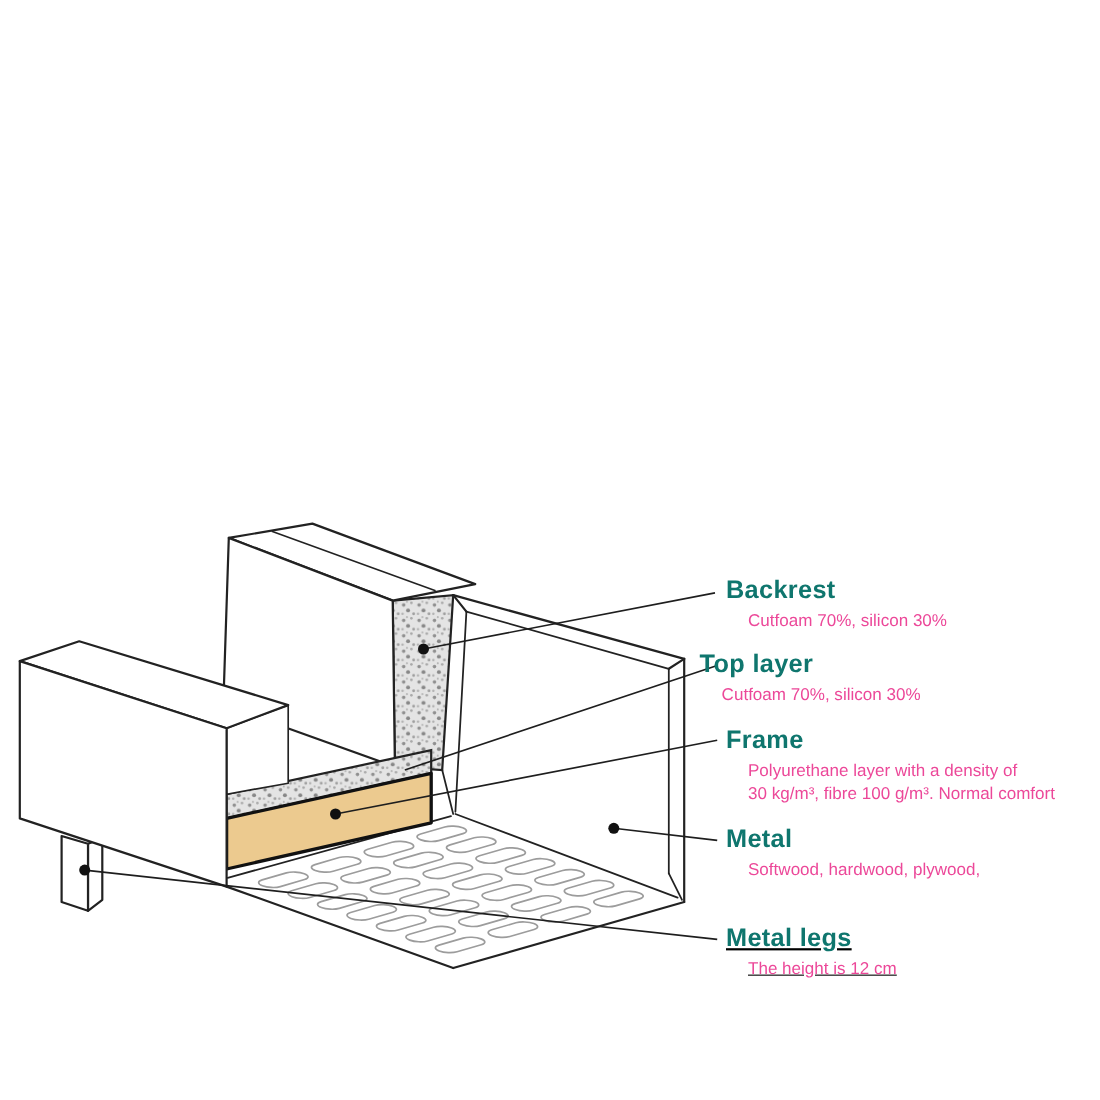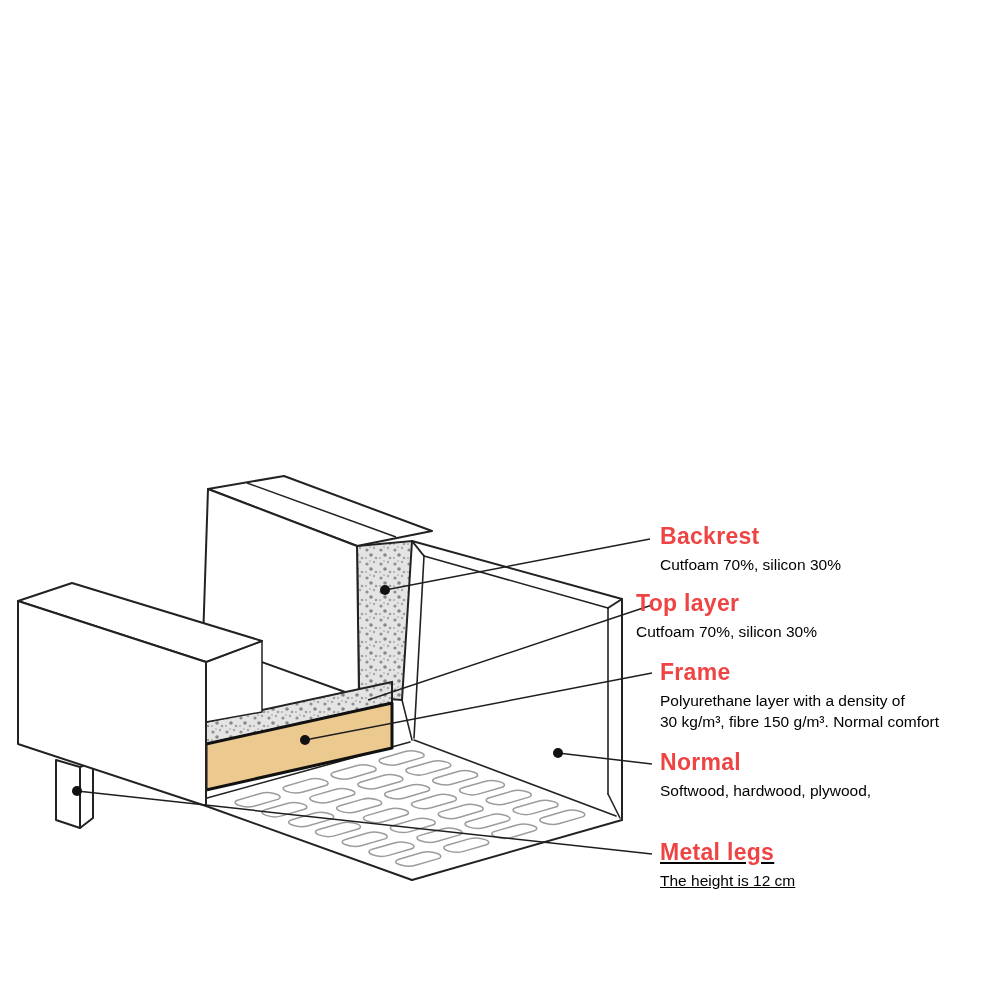--- a/index.html
+++ b/index.html
@@ -1,21 +1,21 @@
 <!DOCTYPE html>
 <html><head>
 <meta charset="utf-8">
 <style>
   html, body { margin: 0; padding: 0; background: #ffffff; }
   body { width: 1000px; height: 1000px; font-family: "Liberation Sans", sans-serif; }
   .canvas { position: relative; width: 1000px; height: 1000px; overflow: hidden; }
   svg.scene { position: absolute; left: 0; top: 0; }
   .label { position: absolute; }
-  .label-title { font-size: 23px; font-weight: bold; color: #ef4444; letter-spacing: 0.3px; margin: 0 0 5px 0; }
-  .label-desc { font-size: 15.5px; color: #000000; line-height: 1.33; white-space: nowrap; }
+  .label-title { font-size: 23px; font-weight: bold; color: #0f766e; letter-spacing: 0.3px; margin: 0 0 5px 0; }
+  .label-desc { font-size: 15.5px; color: #ec4899; line-height: 1.33; white-space: nowrap; margin-left: 20px; }
 </style>
 </head>
 <body>
 
 <div class="canvas">
 
   <svg class="scene" width="1000" height="1000" viewBox="0 0 1000 1000">
     <defs>
       <pattern id="speckle" width="14" height="14" patternUnits="userSpaceOnUse">
         <rect width="14" height="14" fill="#e4e4e4"></rect>
@@ -108,25 +108,25 @@
   </div>
 
   <div class="label" style="left:636px; top:590px;">
     <div class="label-title">Top layer</div>
     <div class="label-desc">Cutfoam 70%, silicon 30%</div>
   </div>
 
   <div class="label" style="left:660px; top:659px;">
     <div class="label-title">Frame</div>
     <div class="label-desc">Polyurethane layer with a density of</div>
-    <div class="label-desc">30 kg/m³, fibre 150 g/m³. Normal comfort</div>
+    <div class="label-desc">30 kg/m³, fibre 100 g/m³. Normal comfort</div>
   </div>
 
   <div class="label" style="left:660px; top:749px;">
-    <div class="label-title">Normal</div>
+    <div class="label-title">Metal</div>
     <div class="label-desc">Softwood, hardwood, plywood,</div>
   </div>
 
   <div class="label" style="left:660px; top:839px;text-decoration:underline;">
     <div class="label-title">Metal legs</div>
     <div class="label-desc">The height is 12 cm</div>
   </div>
 
 </div>
 

